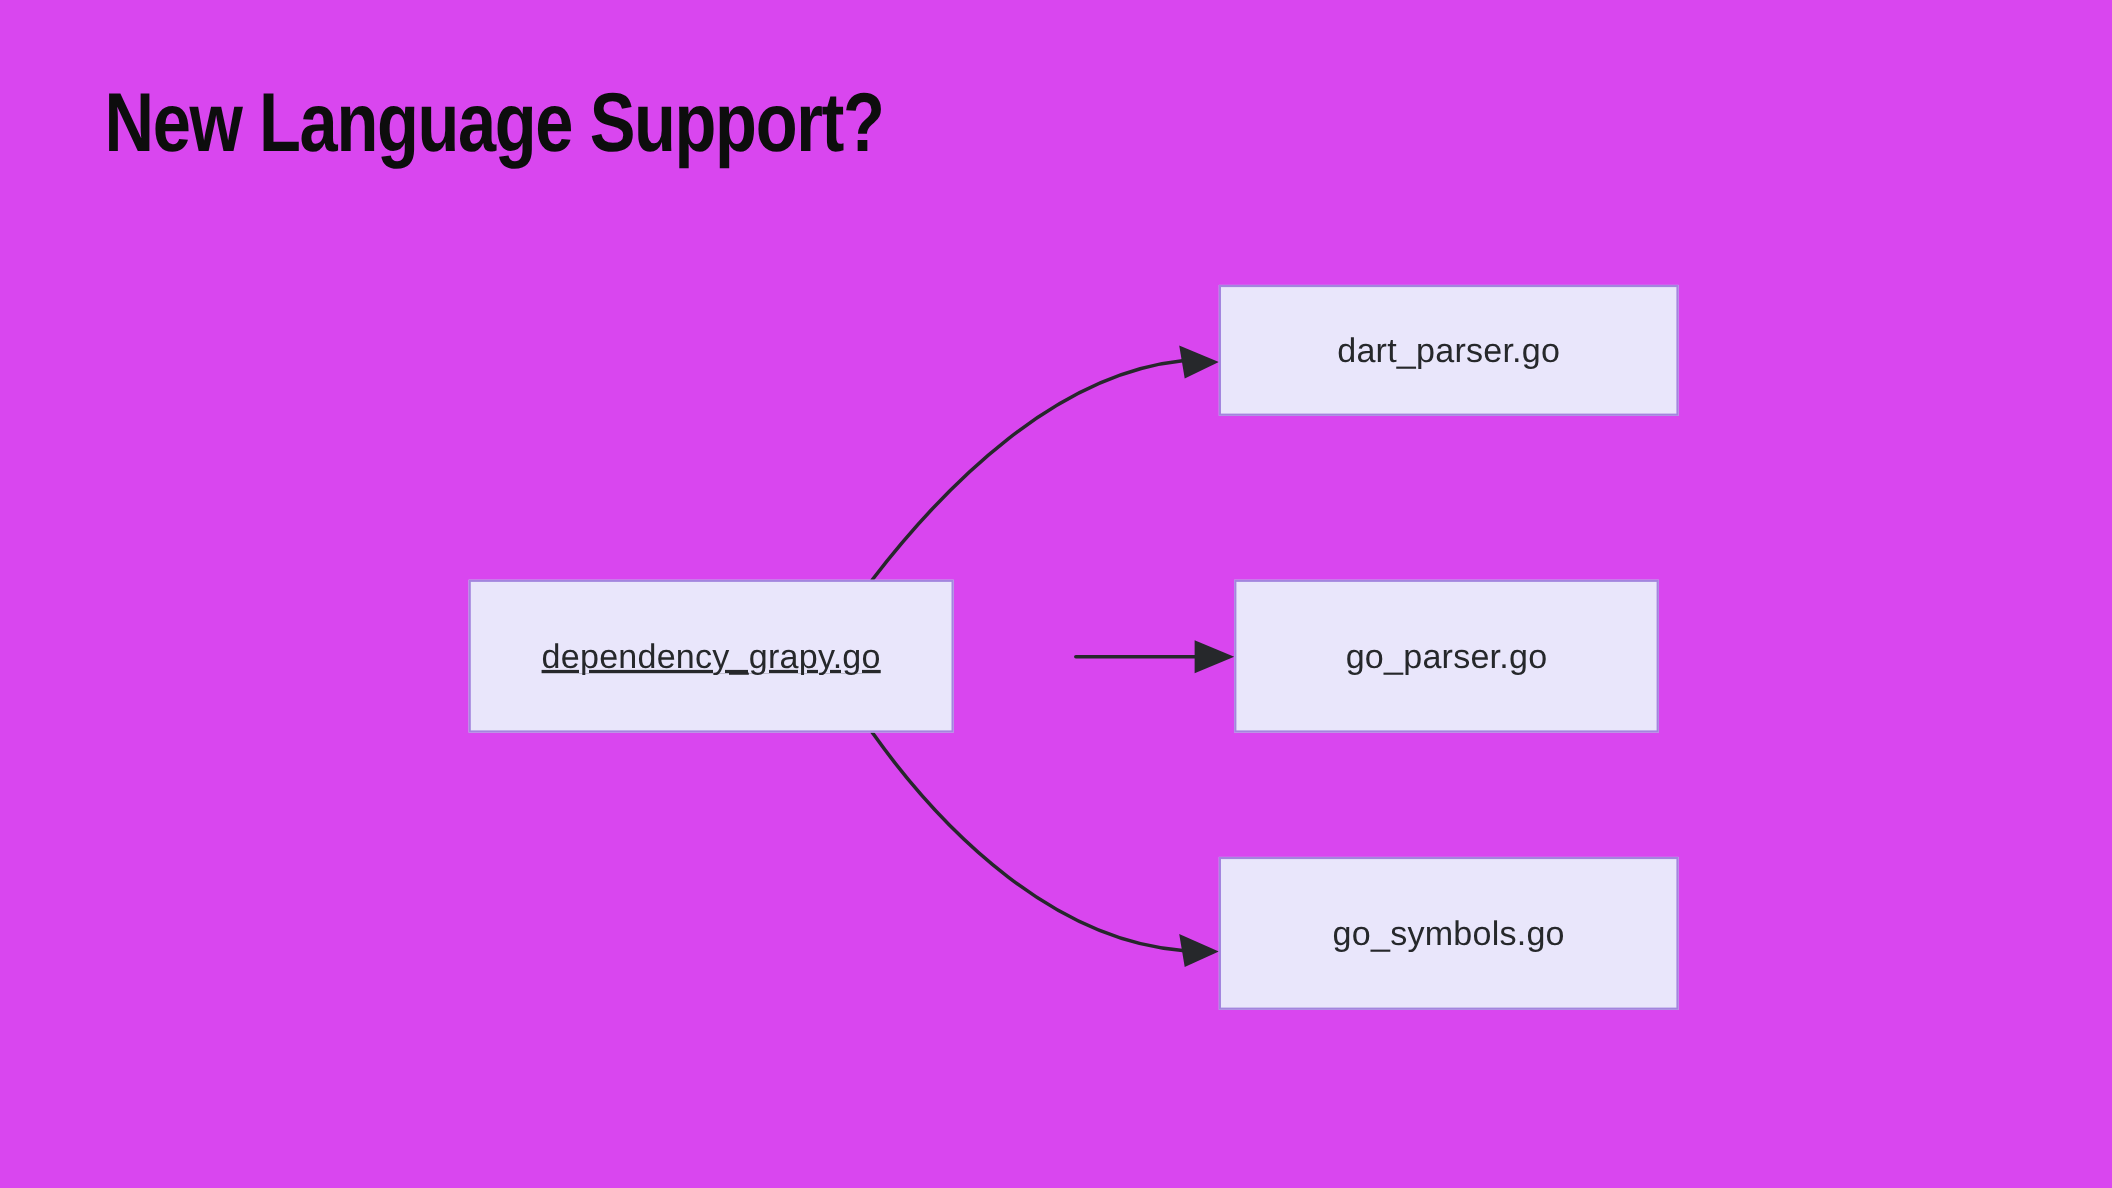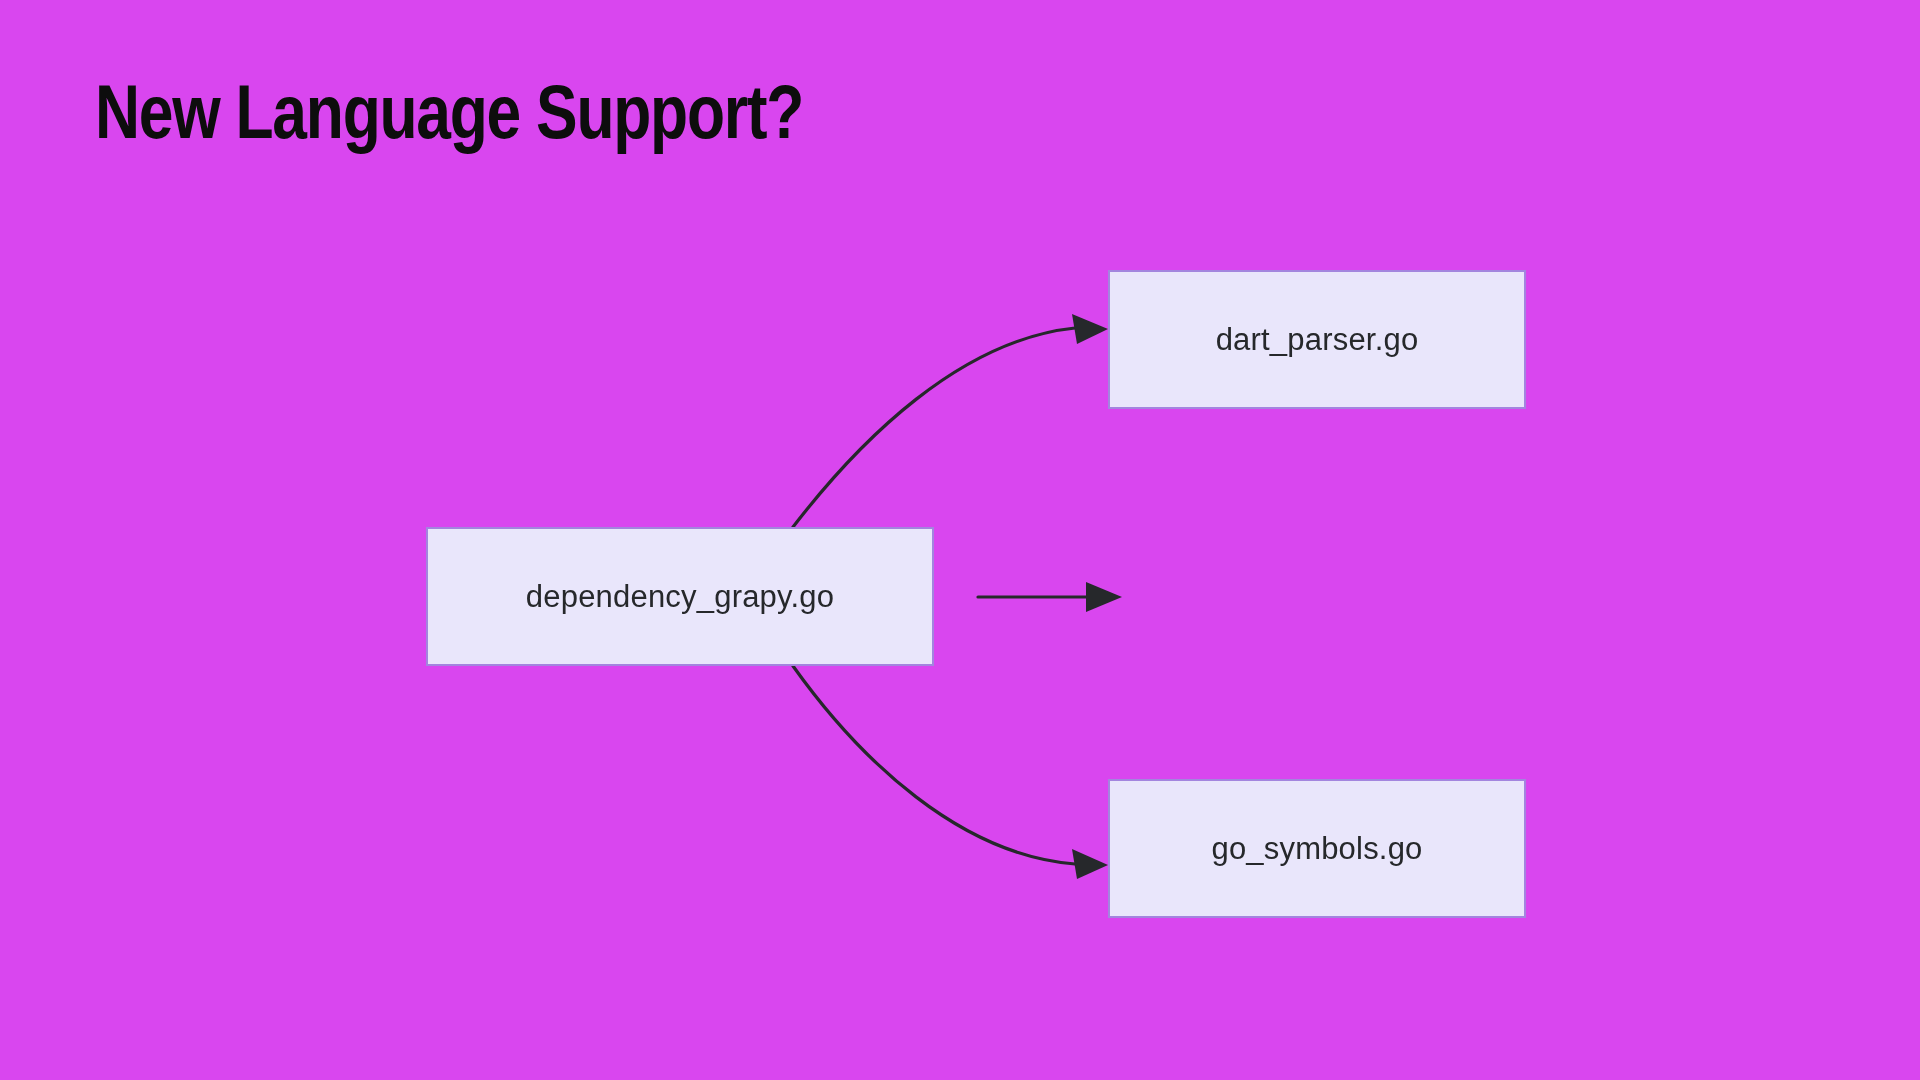--- a/index.html
+++ b/index.html
@@ -54,22 +54,22 @@
     justify-content:center;
     color:#26282b;
     font-family:"Liberation Sans", sans-serif;
     font-size:31px;
     font-weight:400;
     letter-spacing:0.2px;
     white-space:nowrap;
   }
 
   
-  #node-dependency-grapy { left:426px;  top:527px; width:508px; height:139px; }
-  #node-dart-parser      { left:1108px; top:270px; width:418px; height:139px; }
+  #node-dependency-grapy { left:426px;  top:527px; width:441px; height:139px;text-decoration:underline; }
+  #node-dart-parser      { left:1108px; top:259px; width:418px; height:119px; }
   #node-go-parser        { left:1122px; top:527px; width:386px; height:139px; }
   #node-go-symbols       { left:1108px; top:779px; width:418px; height:139px; }
 
   .edge-path {
     fill:none;
     stroke:#26282b;
     stroke-width:3.2;
     stroke-linecap:round;
   }
   .arrow-head { fill:#26282b; }
@@ -102,19 +102,22 @@
     </svg>
 
     <div class="node" id="node-dependency-grapy">
       <span>dependency_grapy.go</span>
     </div>
 
     <div class="node" id="node-dart-parser">
       <span>dart_parser.go</span>
     </div>
 
+    <div class="node" id="node-go-parser">
+      <span>go_parser.go</span>
+    </div>
 
     <div class="node" id="node-go-symbols">
       <span>go_symbols.go</span>
     </div>
 
   </div>
 </div>
 
 </body></html>

